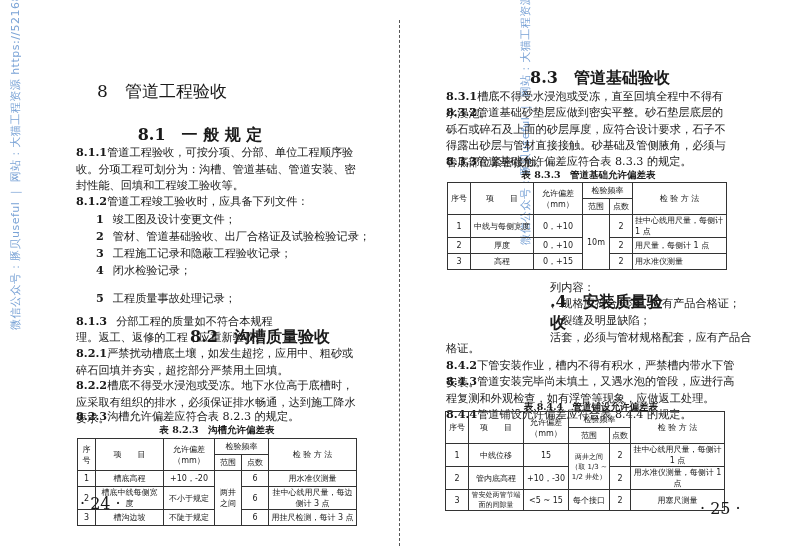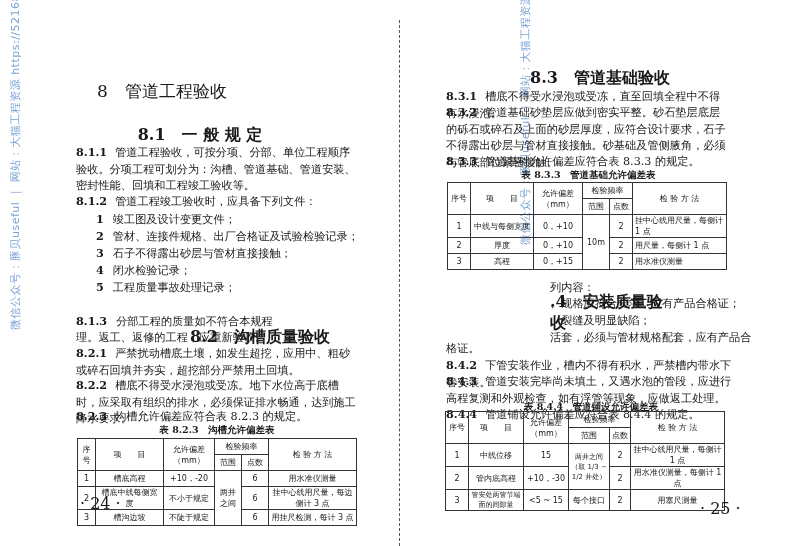--- a/index.html
+++ b/index.html
@@ -24,21 +24,21 @@
   .chapter-title {
     position:absolute; top:80px; left:0; width:324px; text-align:center;
     font-size:17px; font-weight:normal;
   }
   .sec-title {
     position:absolute; text-align:center; font-size:16px; font-weight:bold;
   }
   .para {
     position:absolute; font-size:11.2px; line-height:16.5px; width:280px;
   }
-  .para b { font-weight:bold; margin-right:8px; }
+  .para b { font-weight:bold; margin-right:0; }
   .item { position:absolute; font-size:11.2px; line-height:16px; }
   .item b { font-weight:bold; margin-right:9px; }
   .tbl-caption {
     position:absolute; font-size:9.5px; font-weight:bold; text-align:center;
   }
   table.dev {
     position:absolute; border-collapse:collapse; font-size:8px;
     font-family:"DejaVu Sans", sans-serif; border:1.5px solid #222;
   }
   table.dev td { border:1px solid #333; text-align:center; padding:0 2px; height:15px; }
@@ -53,24 +53,24 @@
   <div class="chapter-title">8　管道工程验收</div>
   <div class="sec-title" style="top:125px; left:0; width:400px;">8.1　一 般 规 定</div>
 
   <div class="para" style="top:144px; left:76px; width:282px; text-indent:0;">
     <b>8.1.1</b><span>管道工程验收，可按分项、分部、单位工程顺序验收。分项工程可划分为：沟槽、管道基础、管道安装、密封性能、回填和工程竣工验收等。</span>
   </div>
   <div class="para" style="top:193px; left:76px;">
     <b>8.1.2</b><span>管道工程竣工验收时，应具备下列文件：</span>
   </div>
   <div class="item" style="top:211px; left:96px;"><b>1</b><span>竣工图及设计变更文件；</span></div>
-  <div class="item" style="top:228px; left:96px;"><b>2</b><span>管材、连接件规格、出厂合格证及试验检验记录；</span></div>
-  <div class="item" style="top:245px; left:96px;"><b>3</b><span>石子不得露出砂层与管材直接接触；</span></div>
+  <div class="item" style="top:228px; left:96px;"><b>2</b><span>管材、管道基础验收、出厂合格证及试验检验记录；</span></div>
+  <div class="item" style="top:245px; left:96px;"><b>3</b><span>工程施工记录和隐蔽工程验收记录；</span></div>
   <div class="item" style="top:262px; left:96px;"><b>4</b><span>闭水检验记录；</span></div>
-  <div class="item" style="top:279px; left:96px;"><b>5</b><span>工程质量事故处理记录；</span></div>
+  <div class="item" style="top:290px; left:96px;"><b>5</b><span>工程质量事故处理记录；</span></div>
   <div class="item" style="top:313px; left:76px;"><b>8.1.3</b><span>分部工程的质量如不符合本规程</span></div>
   <div class="item" style="top:330px; left:76px;">理。返工、返修的工程，应重新验收。</div>
 
   <div class="sec-title" style="top:327px; left:120px; width:280px;">8.2　沟槽质量验收</div>
 
   <div class="para" style="top:345px; left:76px;">
     <b>8.2.1</b><span>严禁扰动槽底土壤，如发生超挖，应用中、粗砂或碎石回填并夯实，超挖部分严禁用土回填。</span>
   </div>
   <div class="para" style="top:377px; left:76px;">
     <b>8.2.2</b><span>槽底不得受水浸泡或受冻。地下水位高于底槽时，应采取有组织的排水，必须保证排水畅通，达到施工降水要求。</span>

